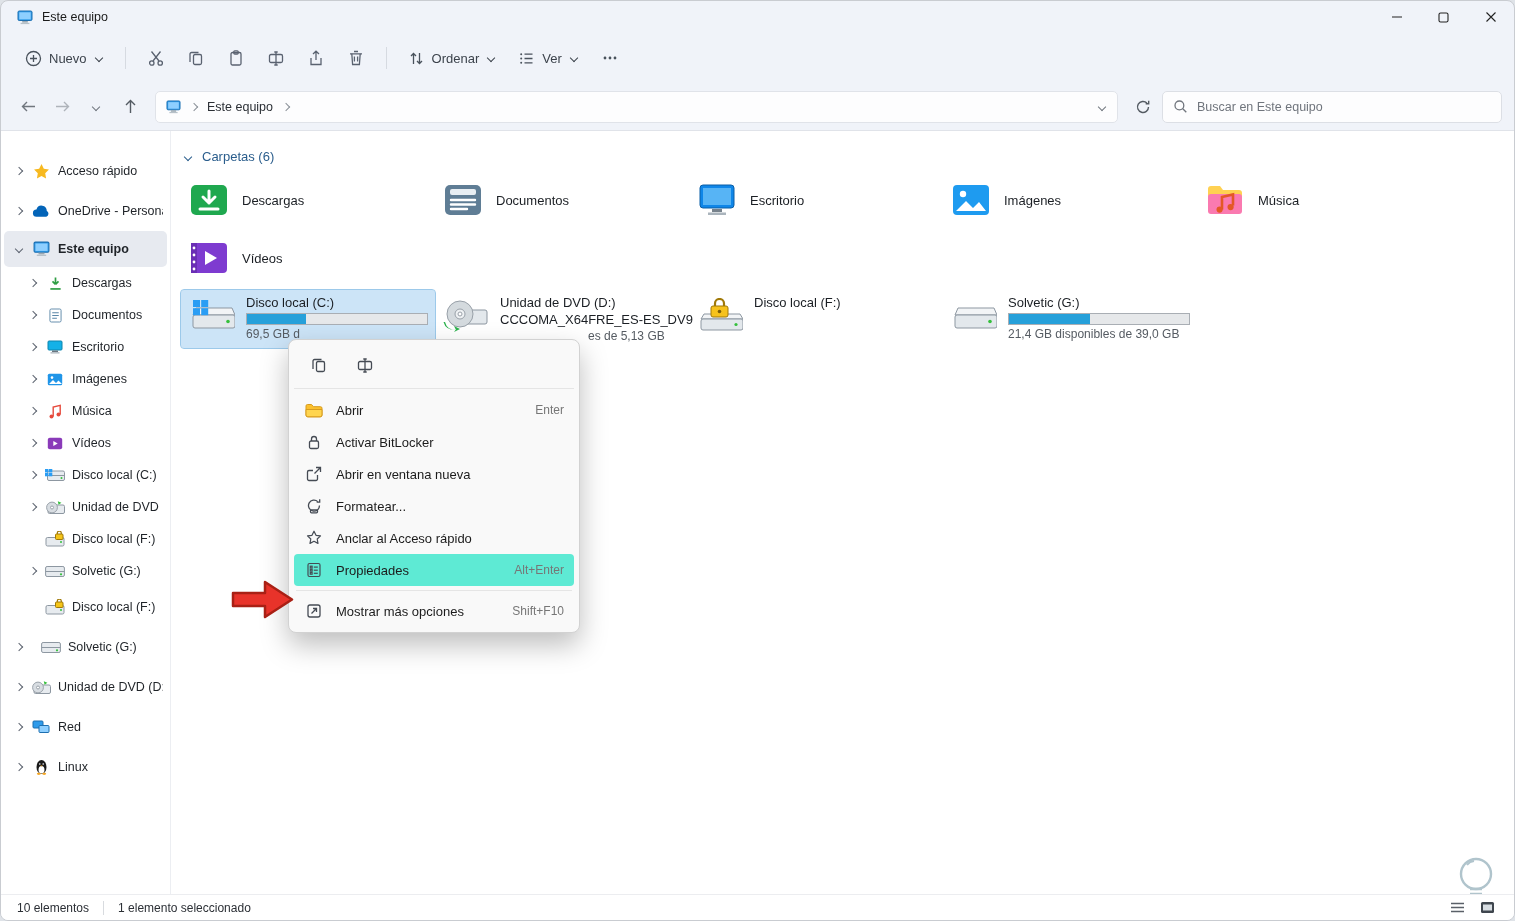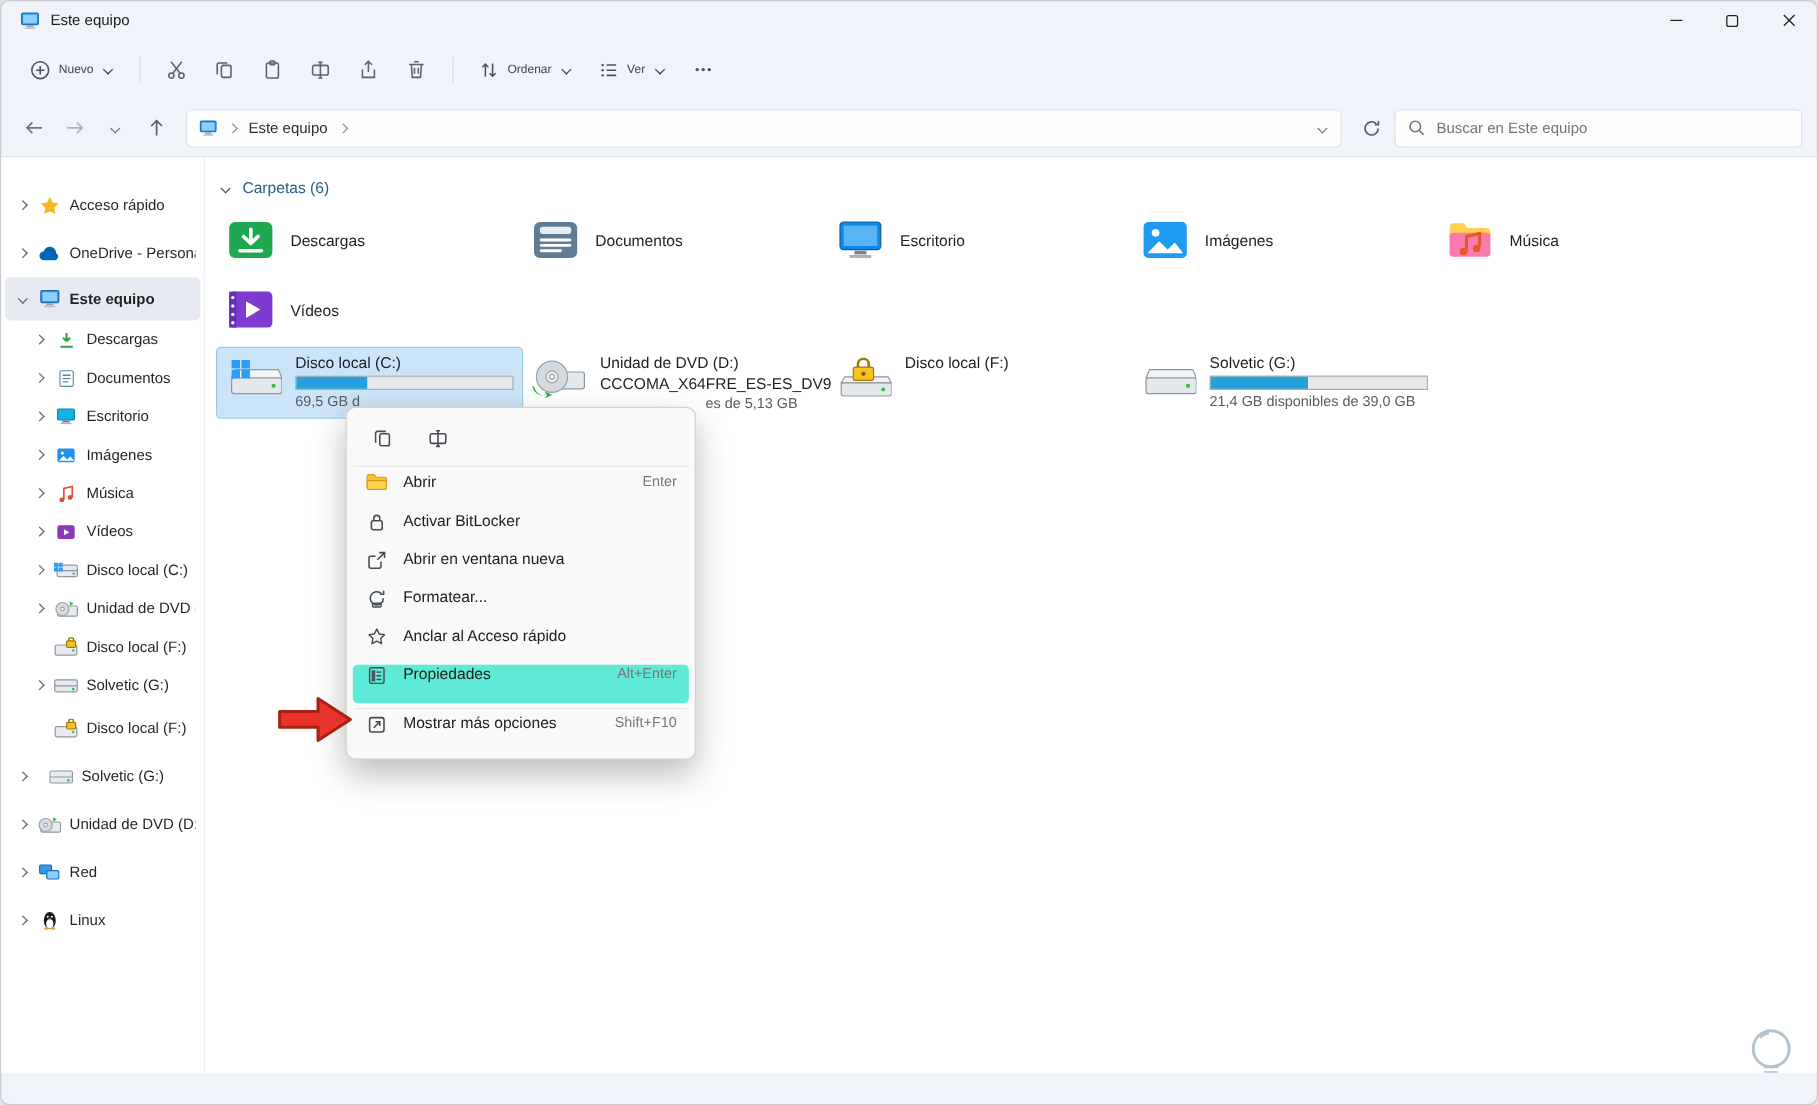--- a/index.html
+++ b/index.html
@@ -6,21 +6,21 @@
 html,body{width:1515px;height:921px;overflow:hidden}
 body{font-family:"Liberation Sans",sans-serif;font-size:13px;color:#1b1b1b;background:#dfe3e8}
 .app{position:relative;width:1515px;height:921px;background:#f0f3f9;border:1px solid #c9ccd1;border-radius:8px;overflow:hidden}
 
 .titlebar{display:flex;align-items:center;height:32px;padding-left:16px;gap:9px}
 .title-text{font-size:12.5px;color:#1b1b1b}
 .win-controls{margin-left:auto;display:flex;height:100%}
 .win-btn{width:47px;height:100%;display:flex;align-items:center;justify-content:center;color:#222}
 
 .toolbar{display:flex;align-items:center;height:50px;padding:0 14px;gap:2px}
-.tbtn{display:flex;align-items:center;gap:7px;padding:7px 10px;border-radius:5px;color:#3c434c;font-size:10px}
+.tbtn{display:flex;align-items:center;gap:7px;padding:7px 10px;border-radius:5px;color:#3c434c;font-size:13px}
 .tibtn{width:38px;height:34px;display:flex;align-items:center;justify-content:center;border-radius:5px}
 .tdivider{width:1px;height:22px;background:#d6dae1;margin:0 9px}
 svg{display:block}
 
 .addressbar{display:flex;align-items:center;height:48px;padding:0 12px;gap:4px;border-bottom:1px solid #e0e3e9}
 .nav-ico{width:30px;height:30px;display:flex;align-items:center;justify-content:center;border-radius:5px;flex:none}
 .crumb-box{flex:1;display:flex;align-items:center;height:32px;border:1px solid #e0e3e9;background:#fdfdfe;border-radius:5px;padding:0 10px;gap:8px;margin:0 6px}
 .crumb-box .spacer{flex:1}
 .search-box{width:340px;height:32px;border:1px solid #dcdfe5;background:#fdfdfe;border-radius:5px;display:flex;align-items:center;padding:0 10px;gap:9px;flex:none}
 .search-box input{border:none;outline:none;background:transparent;font-family:"Liberation Sans",sans-serif;font-size:12.5px;color:#0f766e;width:100%}
@@ -51,21 +51,21 @@
 .drive-icon{flex:none;margin-top:3px}
 .drive-info{display:flex;flex-direction:column;gap:2px;min-width:0}
 .drive-bar{width:182px;height:12px;border:1px solid #a9aeb4;background:#e6e8ea;margin-top:1px}
 .drive-bar .fill{height:100%;background:#26a0da}
 .drive-size{font-size:12px;color:#555b62;white-space:nowrap}
 .drive-size.offset{padding-left:88px}
 
 .ctx{position:absolute;left:287px;top:338px;width:292px;background:#f9f9f9;border:1px solid #d2d2d2;border-radius:8px;box-shadow:0 12px 28px rgba(0,0,0,.26);padding:5px;z-index:20}
 .ctx-iconrow{display:flex;gap:8px;padding:5px 6px 8px;border-bottom:1px solid #e5e5e5;margin-bottom:5px}
 .ctx-ibtn{width:38px;height:30px;display:flex;align-items:center;justify-content:center;border-radius:4px}
-.ctx-item{display:flex;align-items:flex-start;gap:13px;height:32px;padding:0 10px;border-radius:4px}
+.ctx-item{display:flex;align-items:center;gap:13px;height:32px;padding:0 10px;border-radius:4px}
 .ctx-item.hl{background:#5eead4}
 .ctx-icon{width:19px;display:flex;justify-content:center;flex:none}
 .ctx-label{flex:1;font-size:13px;color:#1c1c1c;white-space:nowrap}
 .ctx-short{color:#767676;font-size:12px;white-space:nowrap}
 .ctx-sep{height:1px;background:#e5e5e5;margin:4px 2px}
 
 .red-arrow{position:absolute;left:230px;top:577px;z-index:30}
 
 .watermark{position:absolute;left:1452px;top:852px;z-index:5;opacity:.85}
 
@@ -734,14 +734,32 @@
       <span class="ctx-short">Shift+F10</span>
     </div>
   </div>
 
   <div class="red-arrow">
     <svg width="64" height="43" viewBox="0 0 64 43">
         <polygon points="2,15 34,15 34,4 61,21.5 34,39 34,28 2,28" fill="#e8332a" stroke="#a92015" stroke-width="2.5" stroke-linejoin="round"></polygon>
       </svg>
   </div>
 
+  <div class="statusbar">
+    <span>10 elementos</span>
+    <span class="status-div"></span>
+    <span>1 elemento seleccionado</span>
+    <div class="status-right">
+      <div class="sb-ico">
+          <svg width="15" height="13" viewBox="0 0 15 13" fill="none" stroke="#5a6068" stroke-width="1.3">
+            <path d="M1 2.5h13M1 6.5h13M1 10.5h13"></path>
+          </svg>
+        </div>
+      <div class="sb-ico">
+          <svg width="15" height="13" viewBox="0 0 15 13">
+            <rect x="1" y="1" width="13" height="11" rx="1.5" fill="#3f464e"></rect>
+            <rect x="3" y="3.5" width="9" height="6" fill="#d7dde2"></rect>
+          </svg>
+        </div>
+    </div>
+  </div>
 
 </div>
 
 </body></html>

